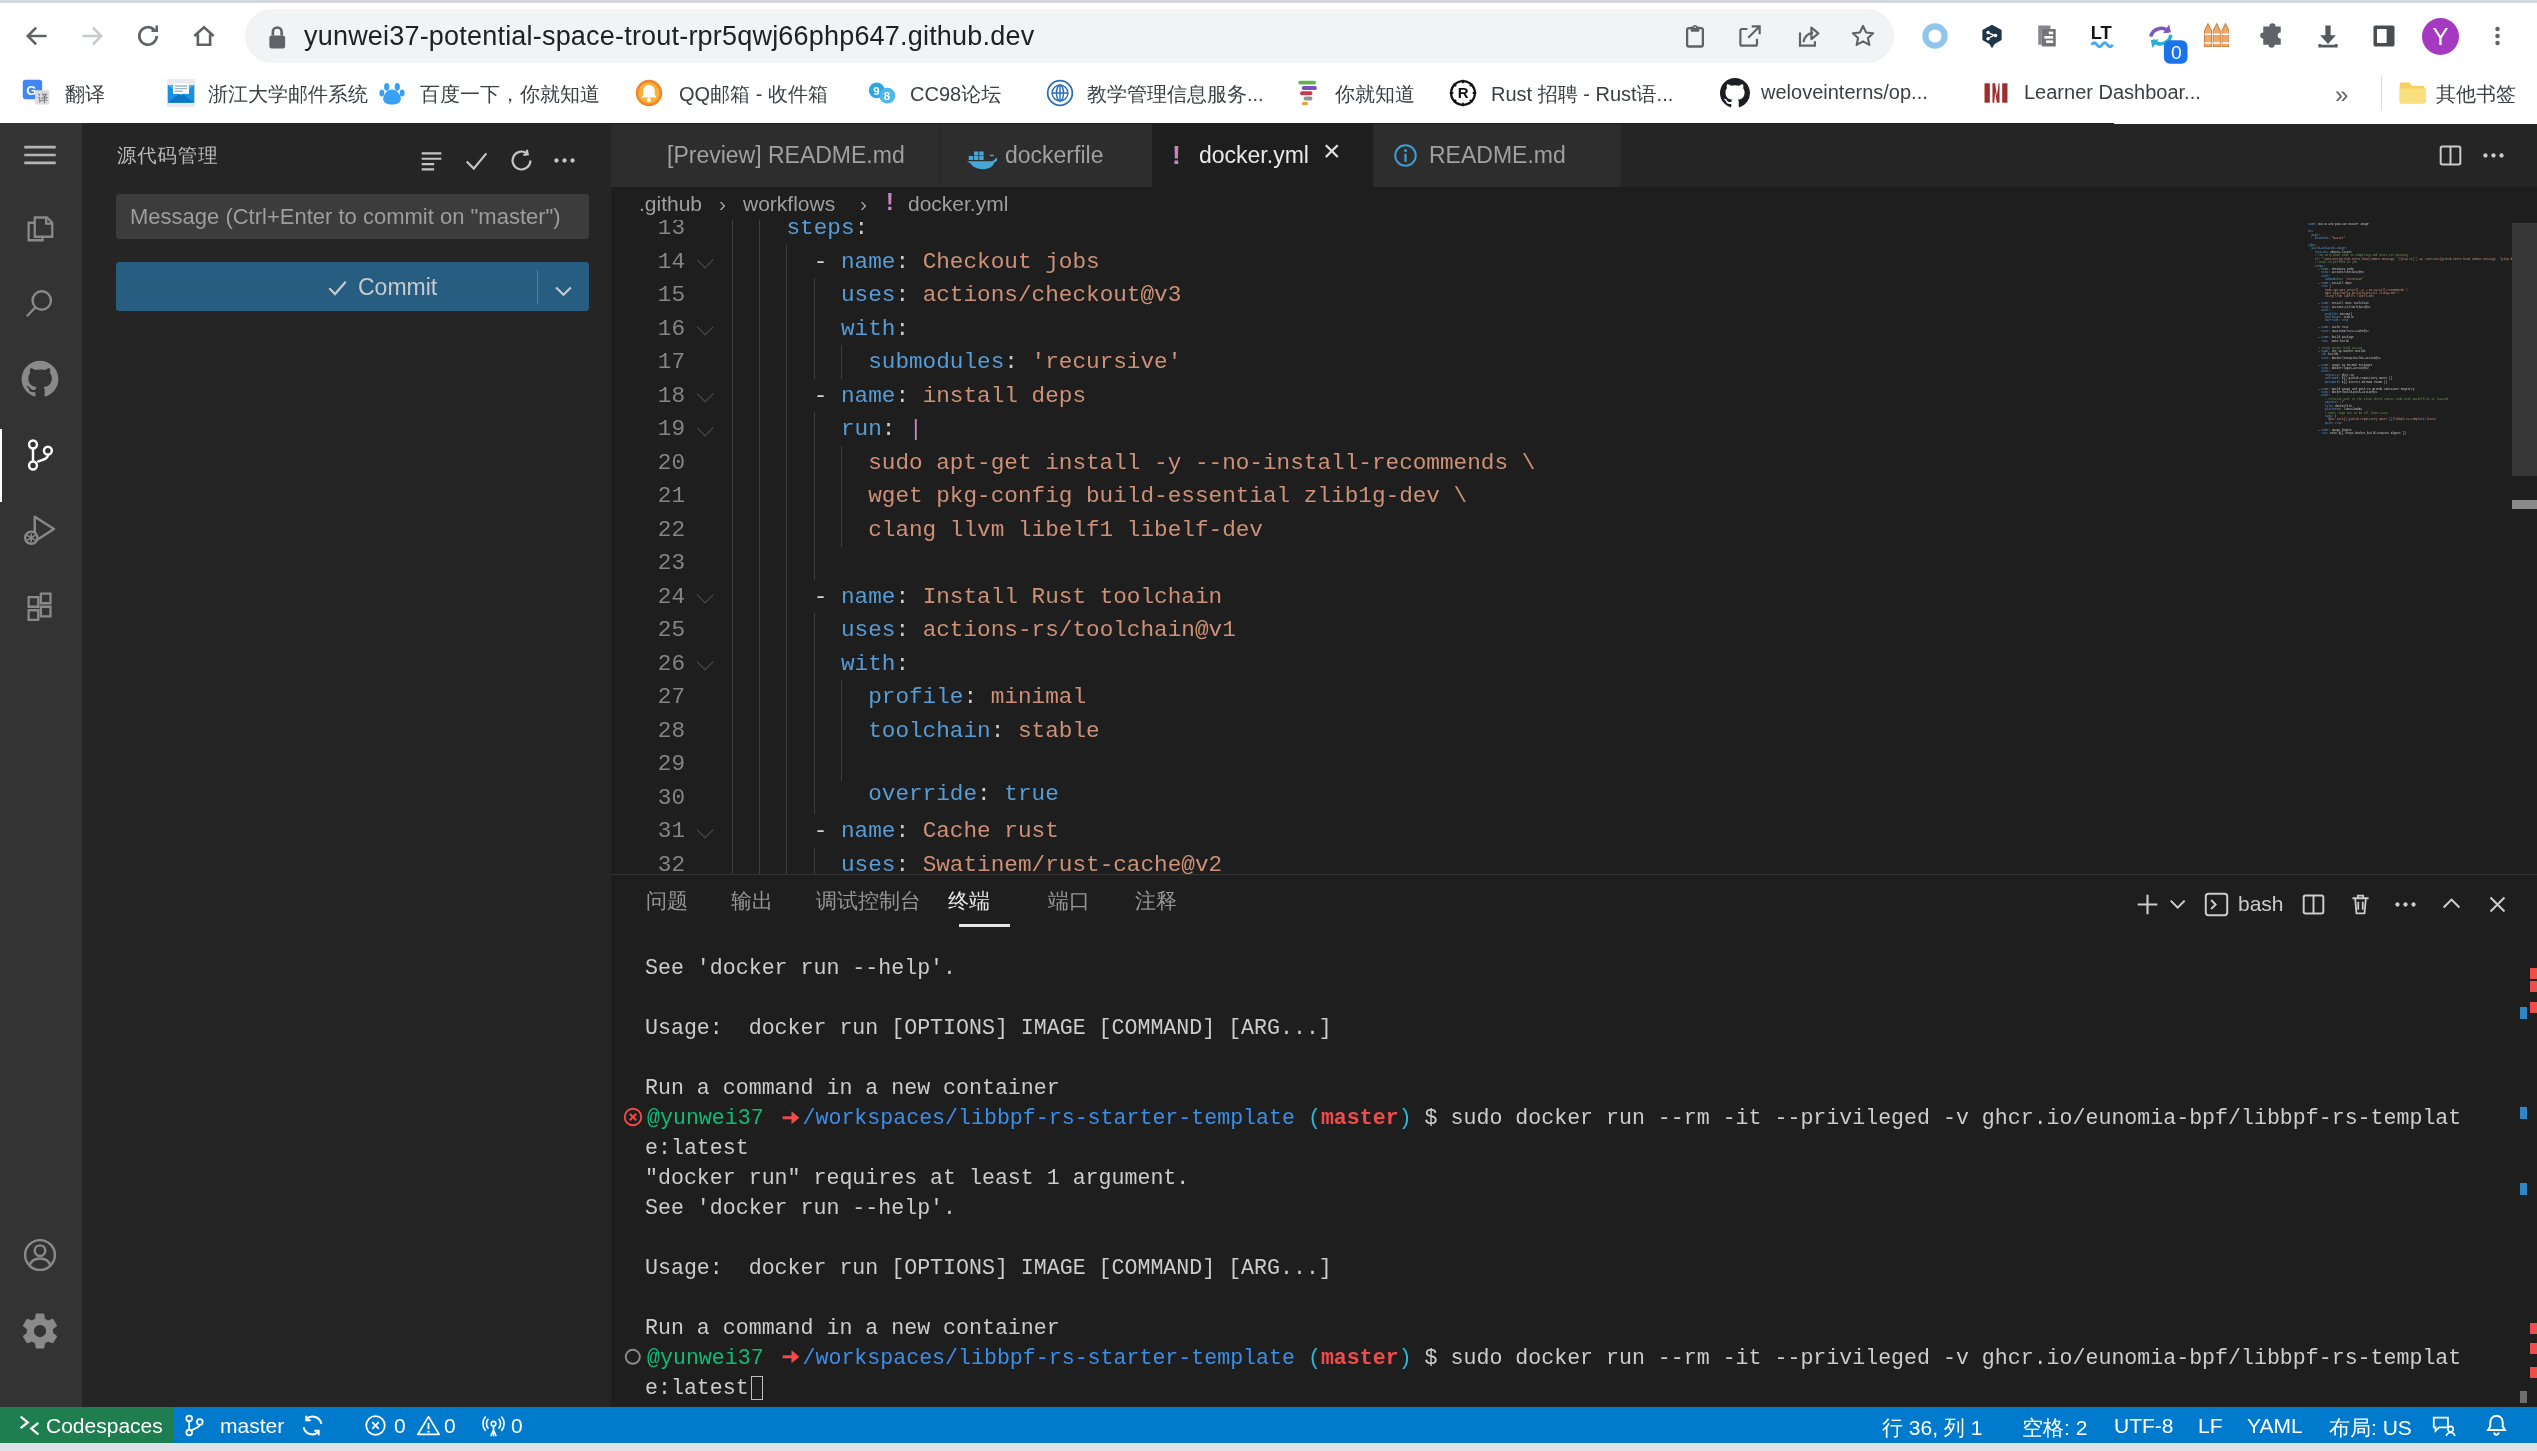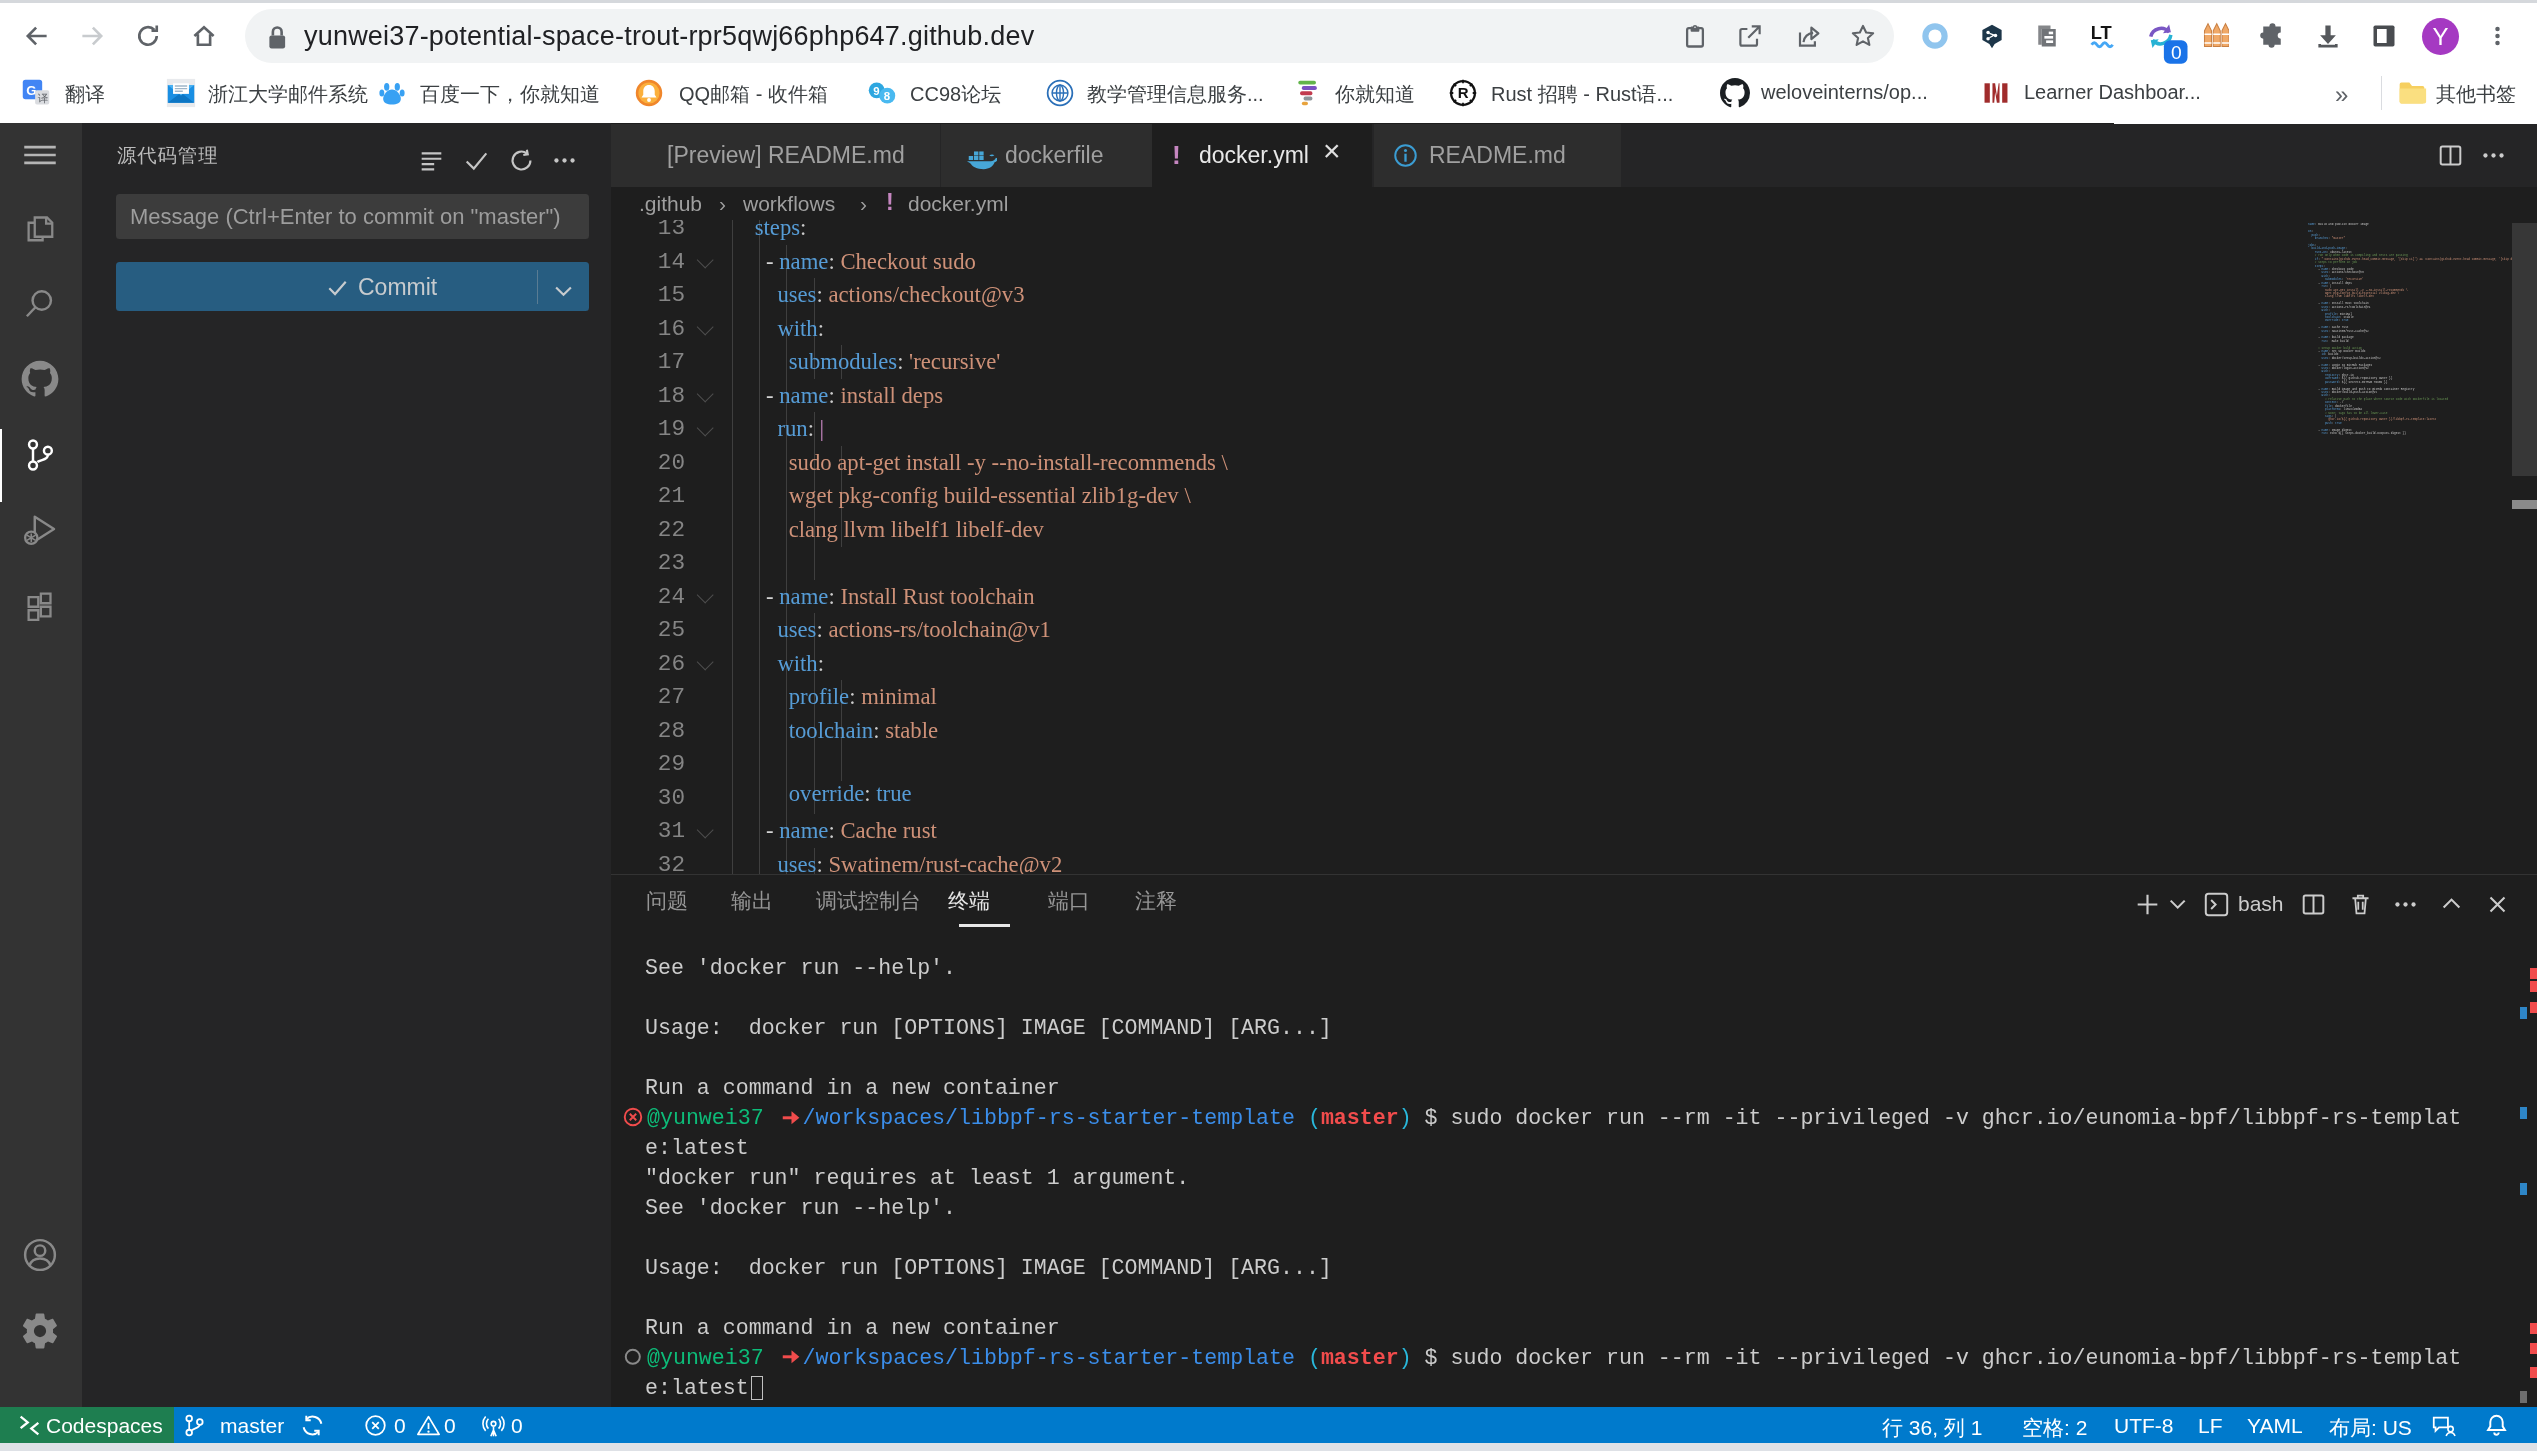--- a/index.html
+++ b/index.html
@@ -23,21 +23,21 @@
 #msgbox span{position:absolute;left:14px;top:9.7px;font-size:22px;color:#9d9d9d}
 #commitbtn{left:34px;top:139px;width:473px;height:49px;background:#275d81;border-radius:3.5px;color:#c7cbce;font-size:23px}
 
 #tabsrow{left:611px;top:0.9px;width:1927px;height:63px;background:#252526}
 .tab{position:absolute;top:0;height:63px;font-size:23px;color:#a0a0a0}
 .tab .lbl{position:absolute;top:18.5px;white-space:nowrap}
 #breadcrumb{left:611px;top:64px;width:1927px;height:33px;background:#1e1e1e;font-size:21px;color:#9f9f9f}
 
 #code{left:611px;top:97px;width:1901px;height:654px;background:#1e1e1e;overflow:hidden}
 .ln{position:absolute;width:74px;text-align:right;font-family:"Liberation Mono",monospace;font-size:22.7px;line-height:34px;color:#858585}
-.cl{position:absolute;left:121px;font-family:Liberation Serif, serif;font-size:22.7px;line-height:34px;white-space:pre;color:#d4d4d4}
+.cl{position:absolute;left:121px;font-family:Liberation Mono, monospace;font-size:22.7px;line-height:34px;white-space:pre;color:#d4d4d4}
 .ig{position:absolute;width:0.9px;background:#3f3f3f}
 .k{color:#569cd6}.v{color:#ce9178}.pu{color:#cccccc}
 .chev{position:absolute;width:12.3px;height:12.3px;border-right:1.8px solid #4e4e4e;border-bottom:1.8px solid #4e4e4e;transform:rotate(45deg)}
 
 #minimap{left:2300px;top:97px;width:212px;height:654px;background:#1e1e1e;overflow:hidden}
 #minimap pre{position:absolute;left:8px;top:2.6px;font-family:"Liberation Mono",monospace;font-size:9.4px;line-height:11.4px;transform:scale(0.3);transform-origin:0 0;color:#c8c8c8}
 .mc{color:#6a9955}
 #vsb{left:2512px;top:97px;width:25.6px;height:654px;background:#1e1e1e}
 #vsbthumb{left:0;top:2.6px;width:25.6px;height:253px;background:rgba(121,121,121,0.28)}
 #curmark{left:0;top:280px;width:25.6px;height:8.8px;background:#8a8a8a}
@@ -365,21 +365,21 @@
     <div class="ig" style="left:203px;top:58px;height:101px"></div>
     <div class="ig" style="left:203px;top:192px;height:168px"></div>
     <div class="ig" style="left:203px;top:393px;height:201px"></div>
     <div class="ig" style="left:203px;top:628px;height:26.5px"></div>
     <div class="ig" style="left:230px;top:125px;height:34px"></div>
     <div class="ig" style="left:230px;top:226px;height:101px"></div>
     <div class="ig" style="left:230px;top:460px;height:101px"></div>
     <div class="ln" style="top:-8.8px">13</div>
       <div class="cl" style="top:-8.8px">    <span class="k">steps</span><span class="pu">:</span></div>
     <div class="ln" style="top:25px">14</div>
-      <div class="cl" style="top:25px">      - <span class="k">name</span><span class="pu">:</span> <span class="v">Checkout sudo</span></div>
+      <div class="cl" style="top:25px">      - <span class="k">name</span><span class="pu">:</span> <span class="v">Checkout jobs</span></div>
     <div class="ln" style="top:58px">15</div>
       <div class="cl" style="top:58px">        <span class="k">uses</span><span class="pu">:</span> <span class="v">actions/checkout@v3</span></div>
     <div class="ln" style="top:92px">16</div>
       <div class="cl" style="top:92px">        <span class="k">with</span><span class="pu">:</span></div>
     <div class="ln" style="top:125px">17</div>
       <div class="cl" style="top:125px">          <span class="k">submodules</span><span class="pu">:</span> <span class="v">'recursive'</span></div>
     <div class="ln" style="top:159px">18</div>
       <div class="cl" style="top:159px">      - <span class="k">name</span><span class="pu">:</span> <span class="v">install deps</span></div>
     <div class="ln" style="top:192px">19</div>
       <div class="cl" style="top:192px">        <span class="k">run</span><span class="pu">:</span> <span style="color:#c586c0">|</span></div>

